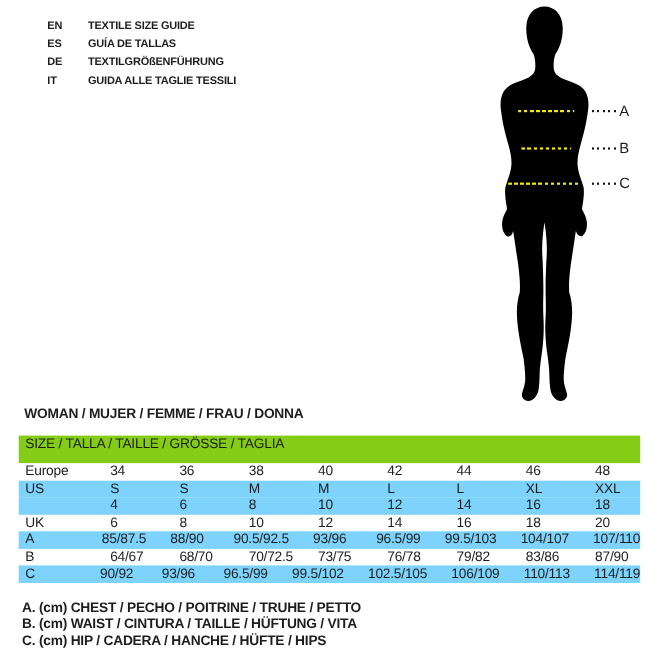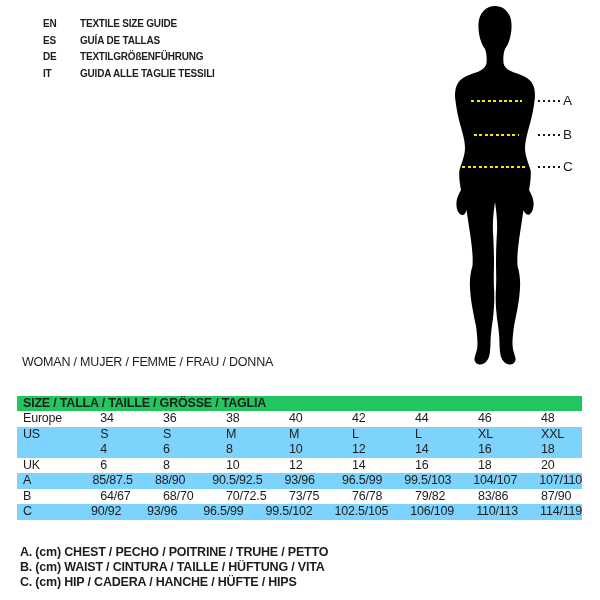--- a/index.html
+++ b/index.html
@@ -16,23 +16,23 @@
   .figure svg{display:block;width:140px;height:370px;}
   .yline{position:absolute;height:2px;background:repeating-linear-gradient(90deg,#f2ea00 0 3px,rgba(0,0,0,0) 3px 5.5px);}
   .yline.a{left:471px;top:100px;width:51px;}
   .yline.b{left:474px;top:134px;width:45px;}
   .yline.c{left:462px;top:166px;width:64px;}
   .leader{position:absolute;height:2px;width:24px;left:538px;background:repeating-linear-gradient(90deg,#151515 0 2px,rgba(0,0,0,0) 2px 5px);}
   .leader.a{top:100px}.leader.b{top:134px}.leader.c{top:166px}
   .mlabel{position:absolute;left:563px;width:20px;font-size:13.5px;font-weight:400;line-height:16px;}
   .mlabel.a{top:93px}.mlabel.b{top:127px}.mlabel.c{top:159px}
   
-  .woman-title{position:absolute;left:22px;top:355px;font-size:12.5px;font-weight:400;}
+  .woman-title{position:absolute;left:22px;top:369px;font-size:12.5px;font-weight:700;}
   .size-table{position:absolute;left:17px;top:396px;width:565px;font-size:12.5px;}
-  .size-header{background:#22c55e;height:15px;line-height:15px;padding-left:6px;font-weight:bold;}
+  .size-header{background:#84cc16;height:25px;line-height:15px;padding-left:6px;}
   .trow{display:flex;height:15.5px;line-height:15.5px;gap:22px;}
   .trow.shaded{background:#7dd3fc;}
   .trow .lbl{width:78px;padding-left:6px;text-align:left;}
   .trow .val{width:58px;text-align:left;}
   
   .footnotes{position:absolute;left:20px;top:545px;margin:0;padding:0;list-style:none;}
   .footnote{height:15px;line-height:15px;font-size:12.5px;font-weight:700;}
 </style>
 </head>
 <body>

